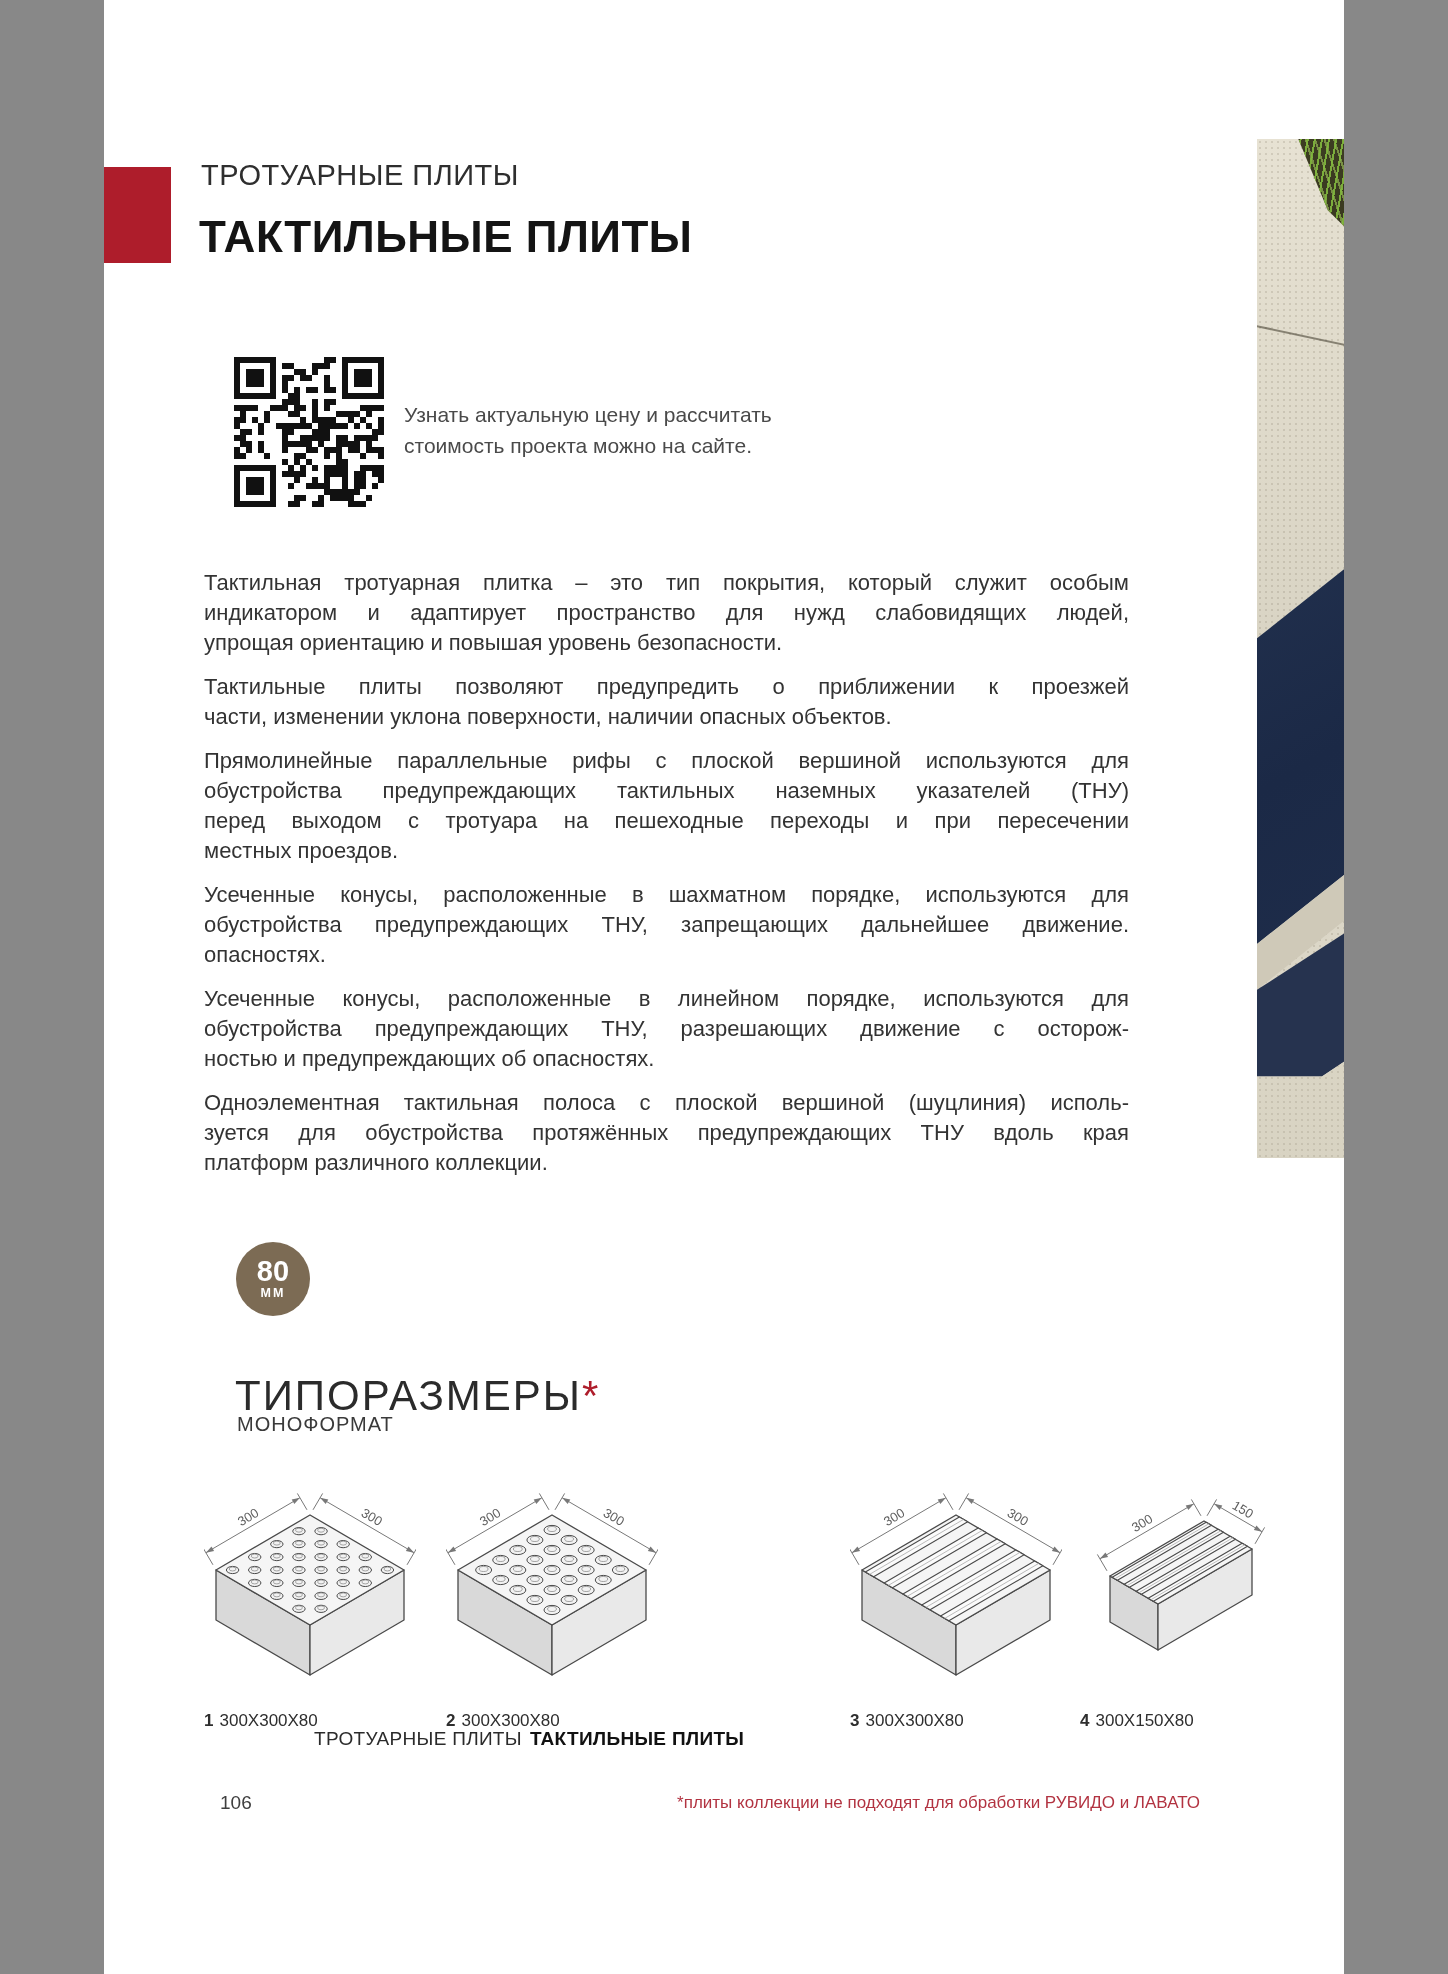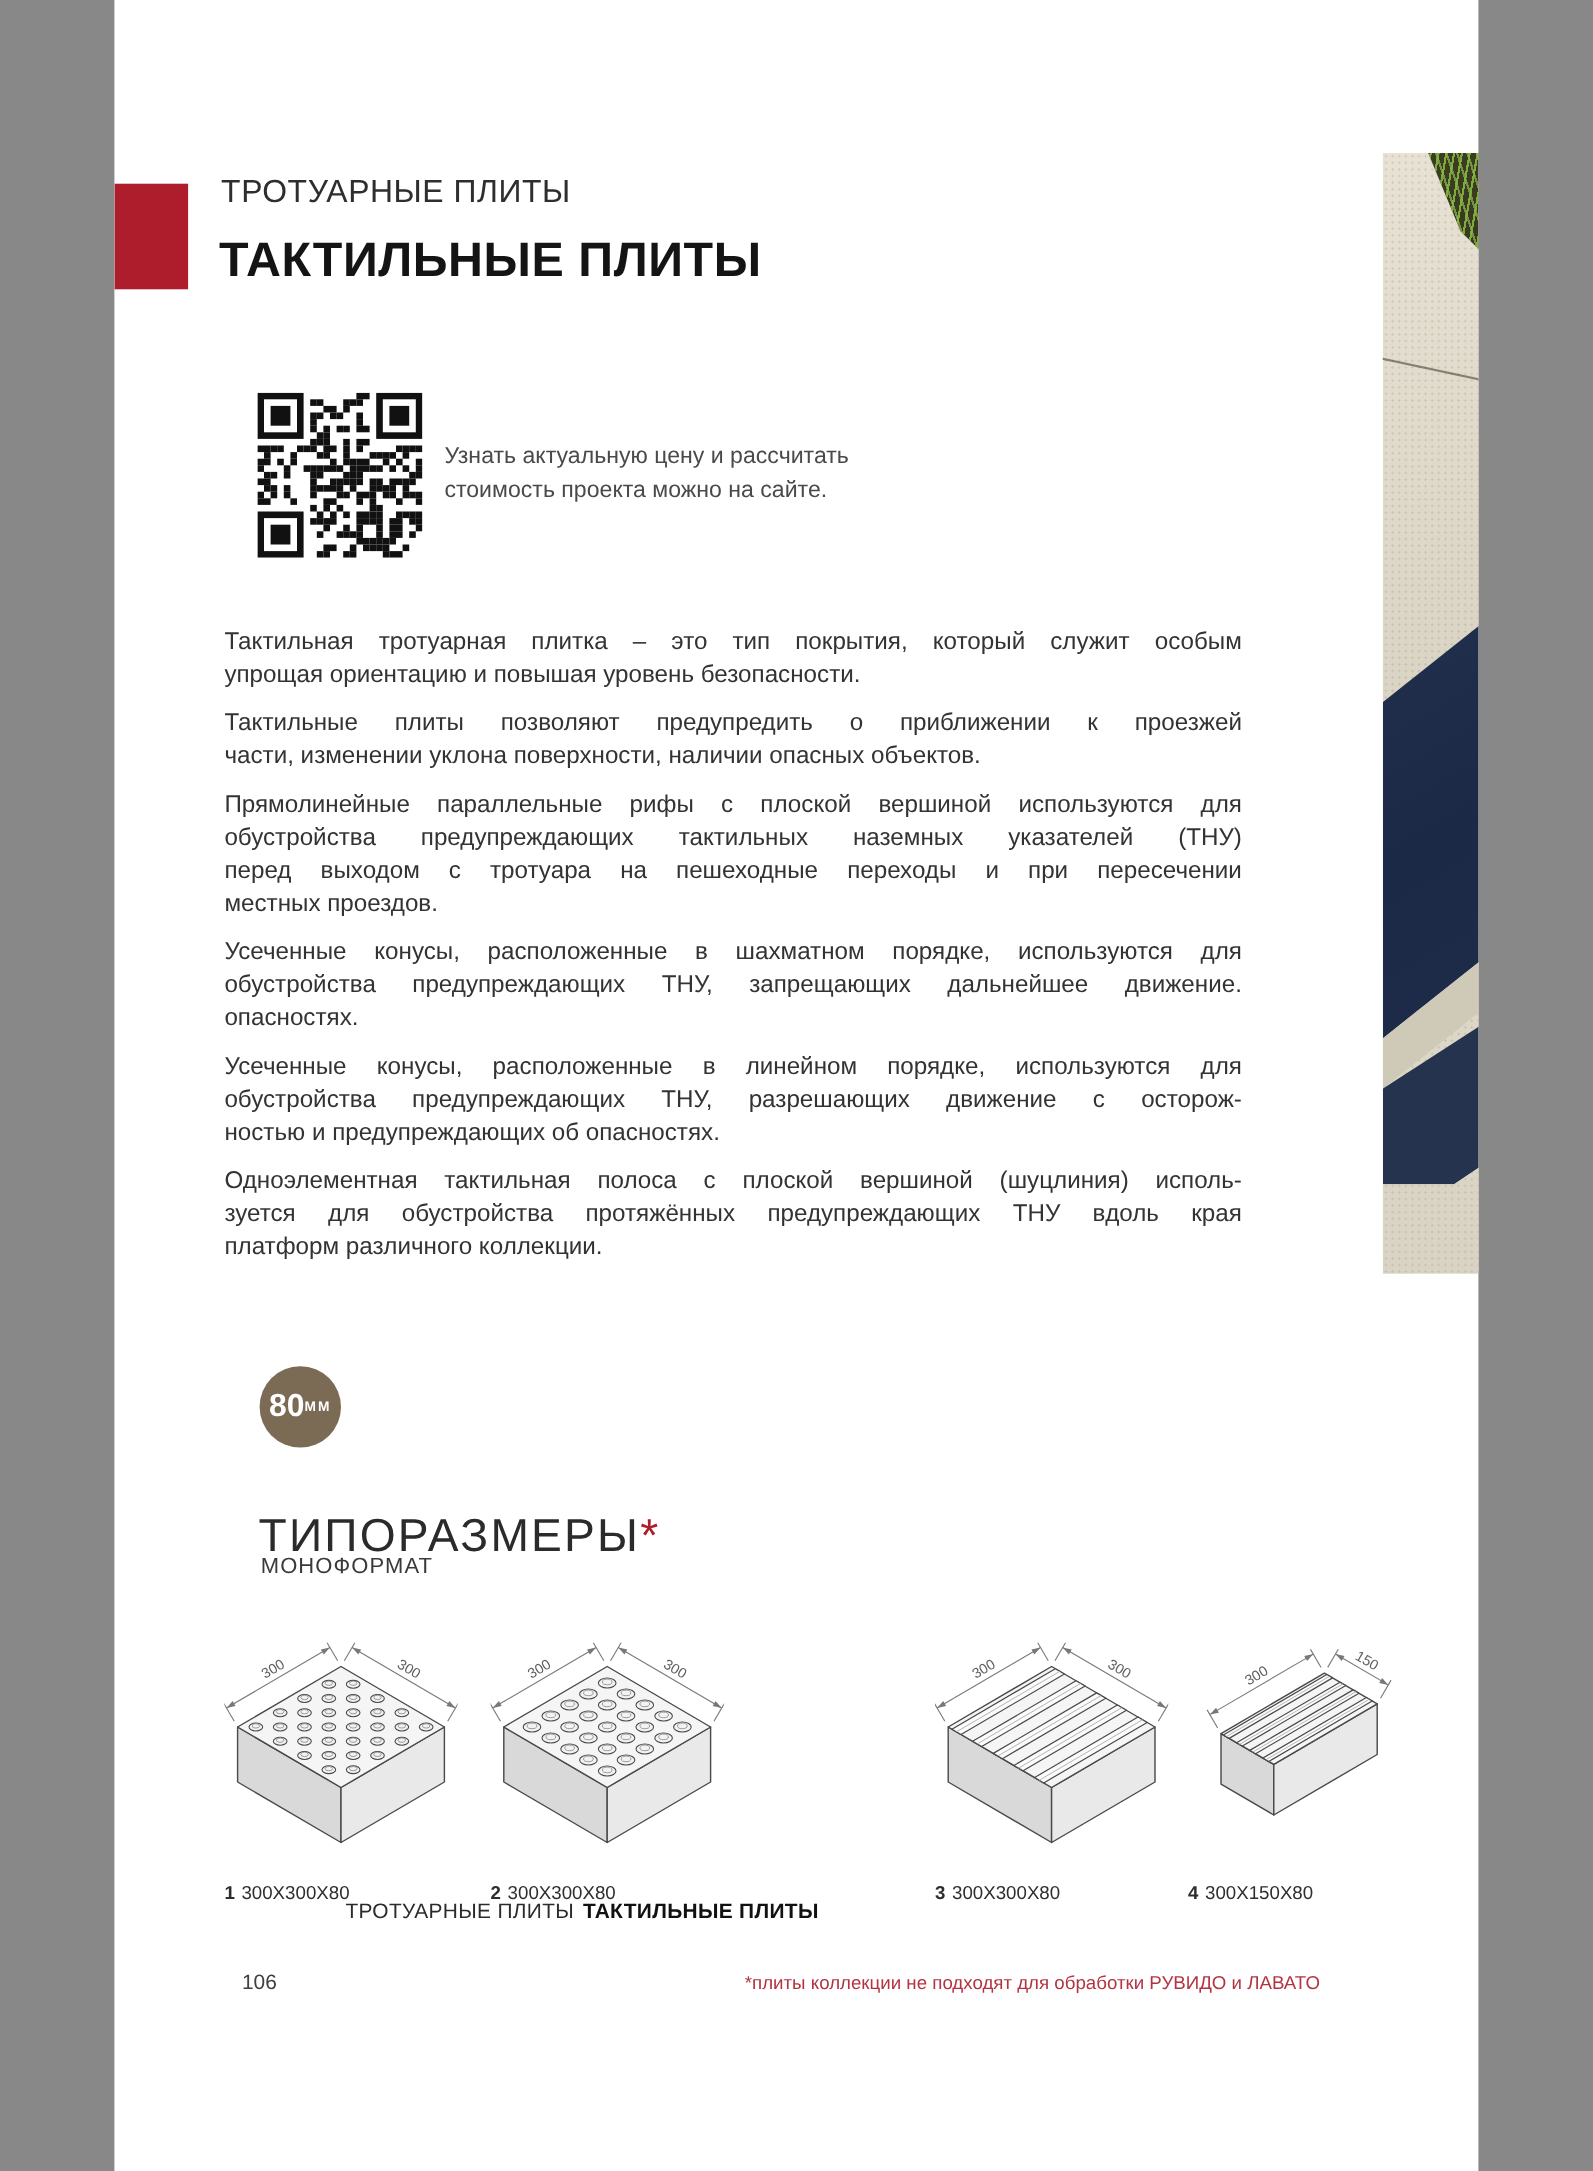--- a/index.html
+++ b/index.html
@@ -14,21 +14,21 @@
   
   .qr-wrap{position:absolute;left:130px;top:357px;width:150px;height:150px;}
   .qr-caption{position:absolute;left:300px;top:399px;font-size:21px;line-height:31px;color:#4a4a4a;}
   
   .intro{position:absolute;left:100px;top:568px;width:925px;color:#333;}
   .para{margin:0 0 14px 0;}
   .pline{font-size:22px;line-height:30px;text-align:justify;text-align-last:justify;white-space:normal;}
   .pline.plast{text-align:center;text-align-last:left;}
   
   .badge{position:absolute;left:132px;top:1242px;width:74px;height:74px;border-radius:50%;
-    background:#7c6b54;color:#fff;display:flex;flex-direction:row;align-items:center;justify-content:center;}
+    background:#7c6b54;color:#fff;display:flex;flex-direction:column;align-items:center;justify-content:center;}
   .badge-num{font-size:29px;font-weight:700;line-height:.95;}
   .badge-unit{font-size:12.5px;letter-spacing:2px;line-height:1;margin-top:1px;font-weight:700;}
   
   .sizes-heading{position:absolute;left:131px;top:1356px;font-size:42px;line-height:1;letter-spacing:2px;color:#2b2b2b;font-weight:400;margin-top:19px;}
   .sizes-heading .ast{color:#ae1d2b;}
   .sizes-sub{position:absolute;left:133px;top:1413px;font-size:20px;letter-spacing:1px;color:#3a3a3a;}
   .slab-fig{position:absolute;top:1492px;width:212px;}
   .slab-fig svg{display:block;width:212px;height:205px;}
   .slab-cap{margin-top:14px;font-size:17px;color:#2e2e2e;}
   .slab-cap b{font-weight:700;margin-right:6px;}
@@ -298,20 +298,21 @@
       </svg>
   </div>
   <div class="qr-caption">
     <div>Узнать актуальную цену и рассчитать</div>
     <div>стоимость проекта можно на сайте.</div>
   </div>
 
   <div class="intro" id="intro-paragraphs">
       <div class="para">
         <div class="pline">Тактильная тротуарная плитка – это тип покрытия, который служит особым</div>
+        <div class="pline">индикатором и адаптирует пространство для нужд слабовидящих людей,</div>
         <div class="pline plast">упрощая ориентацию и повышая уровень безопасности.</div>
       </div>
       <div class="para">
         <div class="pline">Тактильные плиты позволяют предупредить о приближении к проезжей</div>
         <div class="pline plast">части, изменении уклона поверхности, наличии опасных объектов.</div>
       </div>
       <div class="para">
         <div class="pline">Прямолинейные параллельные рифы с плоской вершиной используются для</div>
         <div class="pline">обустройства предупреждающих тактильных наземных указателей (ТНУ)</div>
         <div class="pline">перед выходом с тротуара на пешеходные переходы и при пересечении</div>

